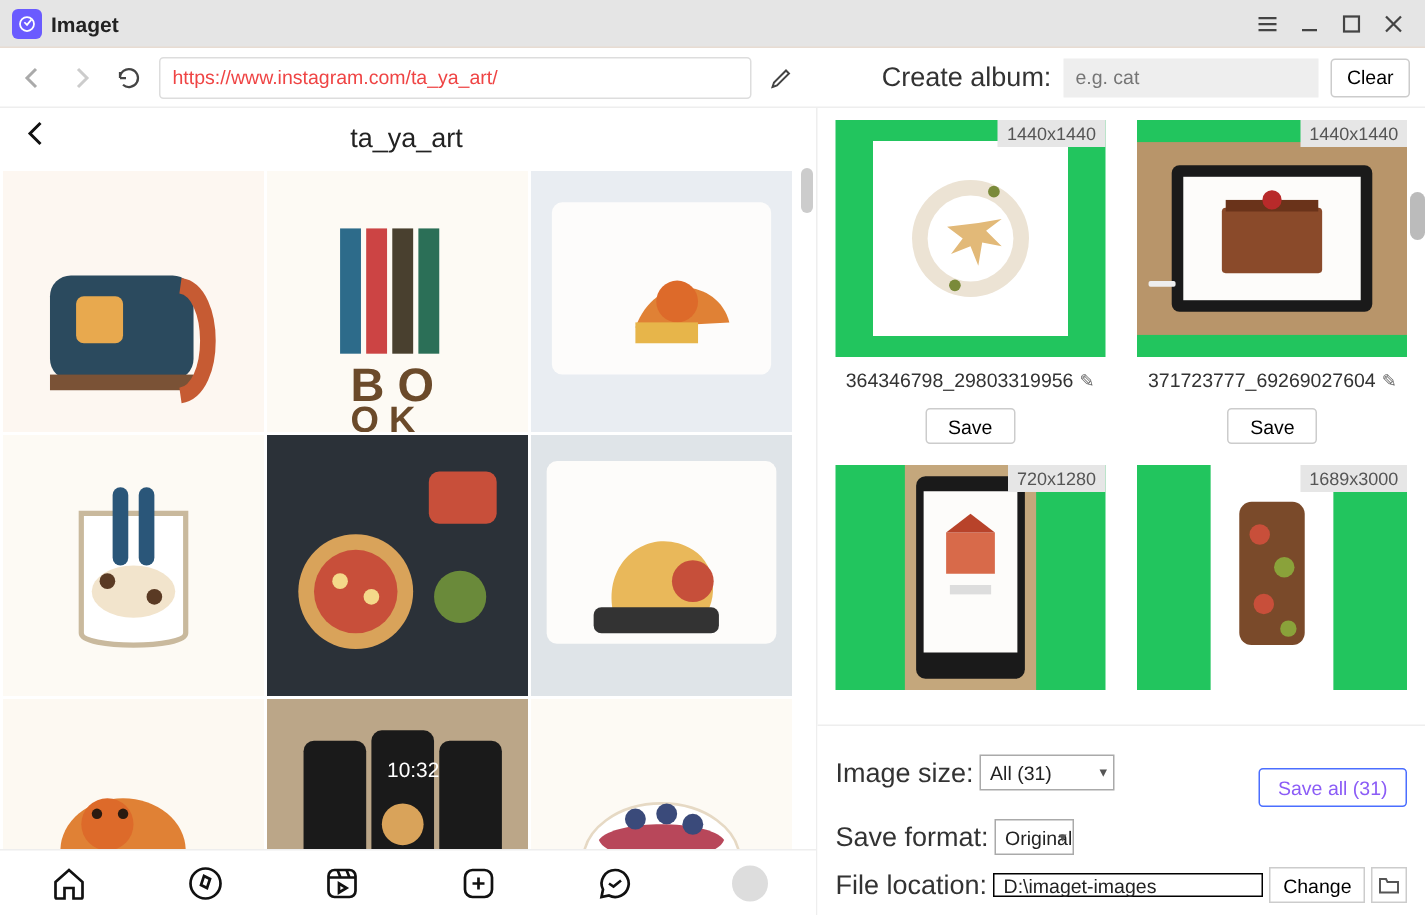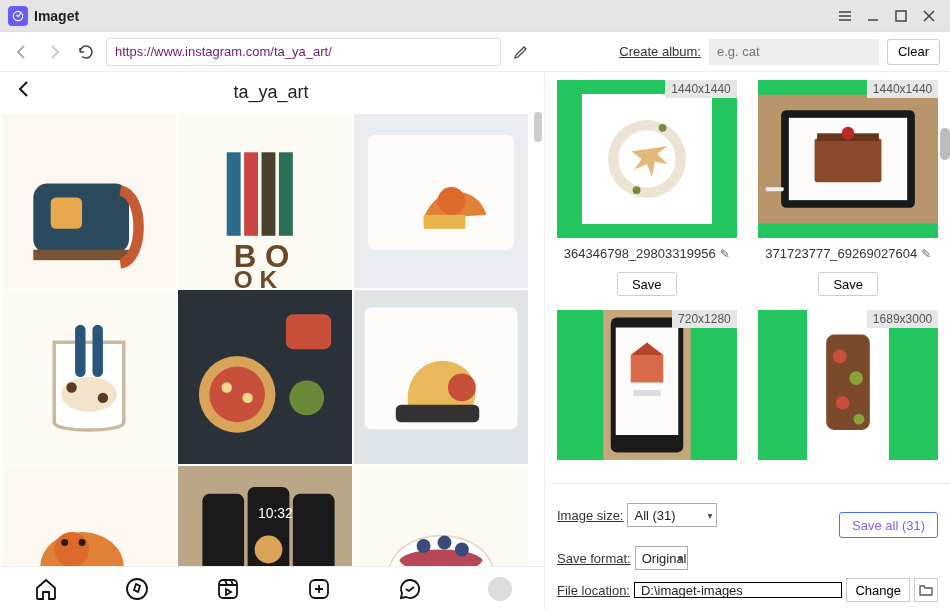--- a/index.html
+++ b/index.html
@@ -7,24 +7,24 @@
 
 .titlebar { height: 32px; background: #e5e5e5; display: flex; align-items: center; padding: 0 8px; border-bottom: 1px solid #e8dcd2; }
 .titlebar .logo { width: 20px; height: 20px; background: #6a5bff; border-radius: 4px; display: flex; align-items: center; justify-content: center; margin-right: 6px; }
 .titlebar .logo svg { width: 14px; height: 14px; }
 .titlebar .title { font-weight: 600; font-size: 14px; }
 .titlebar .spacer { flex: 1; }
 .titlebar .winbtn { width: 26px; height: 26px; display: flex; align-items: center; justify-content: center; cursor: pointer; margin-left: 2px; }
 
 .toolbar { height: 40px; display: flex; align-items: center; padding: 0 10px; gap: 8px; border-bottom: 1px solid #eee; }
 .navbtn { width: 24px; height: 24px; display: flex; align-items: center; justify-content: center; color: #888; cursor: pointer; }
-.urlbox { flex: 1; height: 28px; border: 1px solid #ddd; border-radius: 3px; padding: 0 8px; display: flex; align-items: center; font-size: 13px; color: #701a75; max-width: 395px; }
+.urlbox { flex: 1; height: 28px; border: 1px solid #ddd; border-radius: 3px; padding: 0 8px; display: flex; align-items: center; font-size: 13px; color: #ef4444; max-width: 395px; }
 .brush { width: 24px; height: 24px; display: flex; align-items: center; justify-content: center; }
 .tb-right { margin-left: auto; display: flex; align-items: center; gap: 8px; }
-.lbl { font-size: 13px; color: #333; text-decoration: underline; }
+.lbl { font-size: 18px; color: #333; }
 .album-in { width: 170px; height: 26px; background: #eee; border: none; padding: 0 8px; font-size: 13px; color: #888; }
 .clearbtn { height: 26px; padding: 0 10px; border: 1px solid #ccc; background: #fff; border-radius: 3px; cursor: pointer; font-size: 13px; }
 
 .content { display: flex; height: calc(610px - 32px - 40px); }
 .left { width: 545px; display: flex; flex-direction: column; border-right: 1px solid #eee; }
 .profile-hdr { height: 40px; display: flex; align-items: center; padding: 0 14px; gap: 14px; }
 .profile-hdr .back { font-size: 22px; cursor: pointer; }
 .profile-hdr .uname { flex: 1; text-align: center; font-size: 18px; font-weight: 500; margin-left: -36px; }
 .grid-wrap { flex: 1; overflow: hidden; position: relative; }
 .igrid { display: grid; grid-template-columns: repeat(3, 174px); gap: 2px; padding: 2px; }

